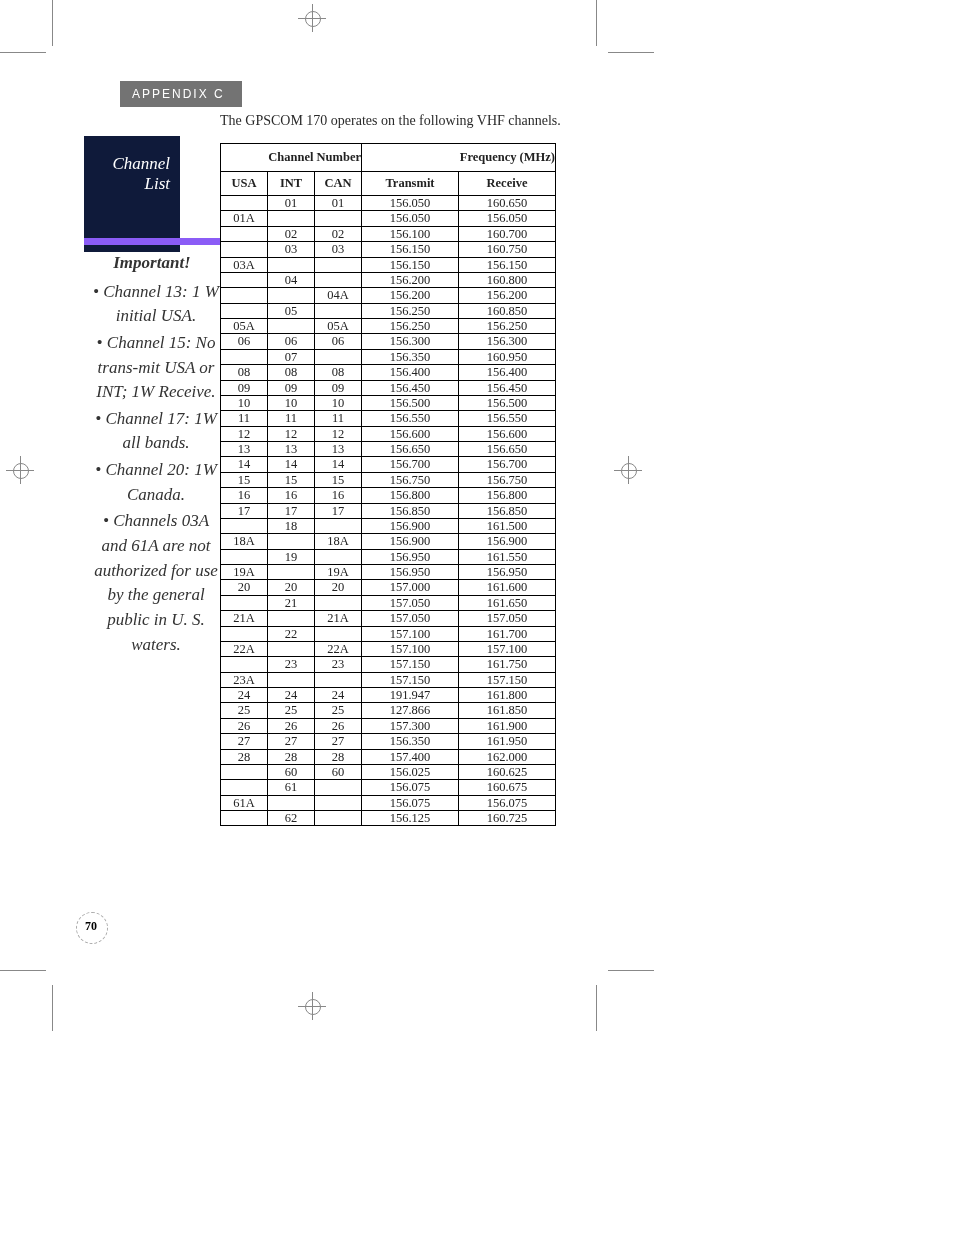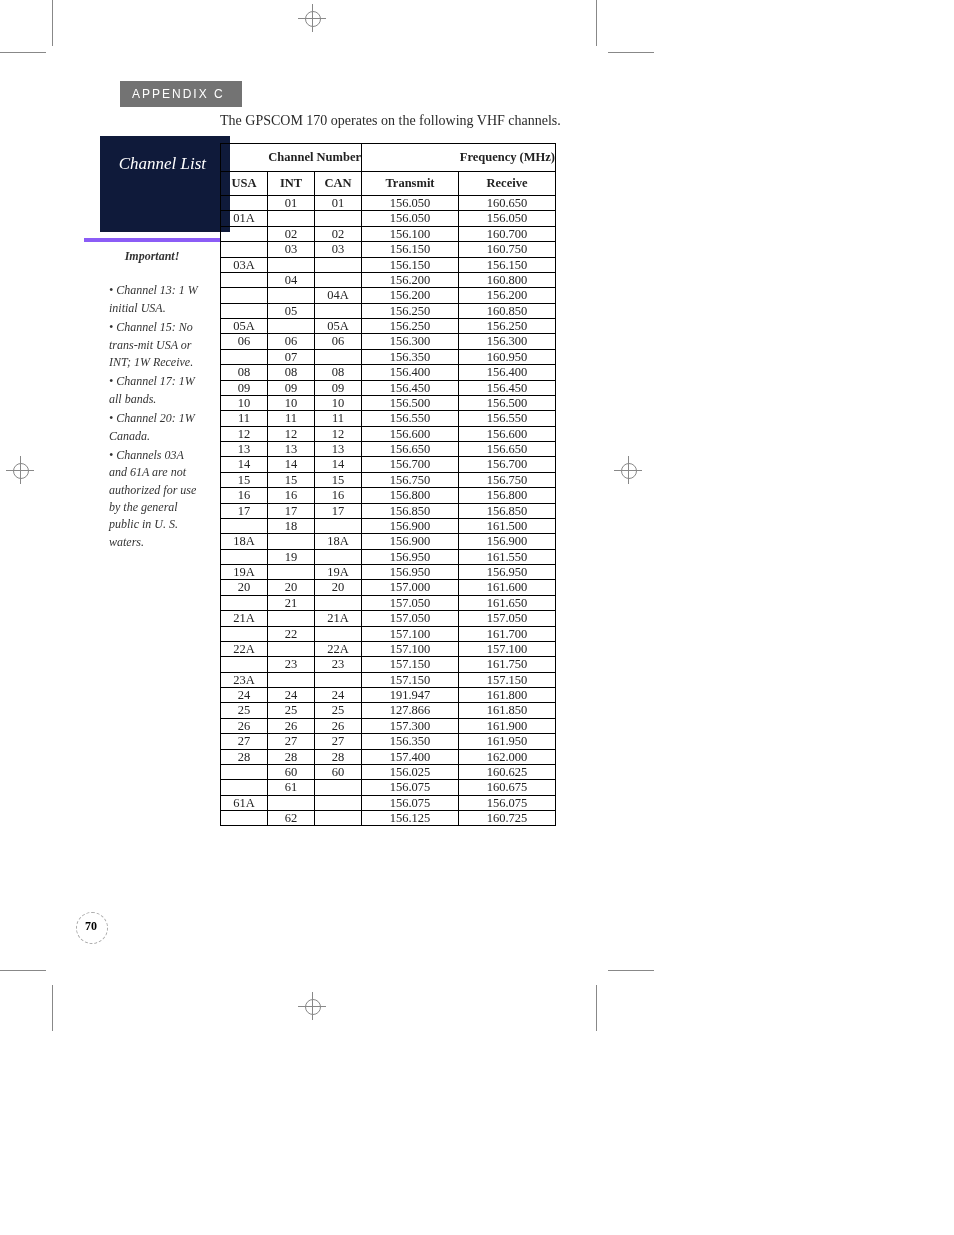--- a/index.html
+++ b/index.html
@@ -8,26 +8,26 @@
 .cm-h { height:1px; background:#888; width:46px; }
 .regmark { position:absolute; width:28px; height:28px; pointer-events:none; }
 .regmark .c { position:absolute; width:14px; height:14px; border:1px solid #888; border-radius:50%; left:7px; top:7px; }
 .regmark .l { position:absolute; background:#888; }
 .regmark .l.h { height:1px; width:28px; top:14px; left:0; }
 .regmark .l.v { width:1px; height:28px; left:14px; top:0; }
 
 .appx-tab { position:absolute; left:84px; top:81px; background:#737373; color:#fff; font-family:Arial,Helvetica,sans-serif; font-size:12px; letter-spacing:2px; padding:6px 14px 6px 12px; width:96px;margin-left:36px; }
 .intro { position:absolute; left:220px; top:113px; font-size:14px; color:#2a2a2a;text-align:right; }
 
-.sidebar { position:absolute; left:100px; top:136px; width:116px; background:#0f1a3a; color:#fff; padding:18px 14px 58px 0; text-align:right; font-style:italic; font-family:Georgia,serif; font-size:17px; }
+.sidebar { position:absolute; left:84px; top:136px; width:96px; background:#0f1a3a; color:#fff; padding:18px 0 58px 0; text-align:right; font-style:italic; font-family:Georgia,serif; font-size:17px; }
 .sidebar span { padding-right:10px; display:block; }
 
-.notes { position:absolute; left:84px; top:238px; width:136px; font-size:12px; font-style:italic; color:#333; line-height:1.45; border-top:4px solid #8b5cf6; padding-top:6px; }
+.notes { position:absolute; left:84px; top:238px; width:136px; font-size:17px; font-style:italic; color:#333; line-height:1.45; border-top:7px solid #8b5cf6; padding-top:6px; }
 .notes .hdr { font-weight:bold; text-align:center; font-style:italic; margin-bottom:4px; }
-.notes ul { margin:17px; padding:0 0 0 8px; list-style:none; }
+.notes ul { margin:0; padding:0 0 0 8px; list-style:none;text-align:center; }
 .notes li { margin-bottom:2px; }
 .notes li::before { content:"• "; }
 
 .tbl { position:absolute; left:220px; top:143px; border:1.5px solid #000; border-collapse:collapse; font-size:12.5px; color:#222; }
 .tbl th, .tbl td { border:1px solid #000; text-align:center; }
 .tbl th { font-weight:bold; padding:4px 0; }
 .tbl td { padding:0; line-height:1.15; font-family:Georgia,serif; }
 .tbl .th1 { padding:6px 0;text-align:right; }
 .c-usa { width:46px; } .c-int { width:46px; } .c-can { width:46px; } .c-tx { width:96px; } .c-rx { width:96px; }
 

